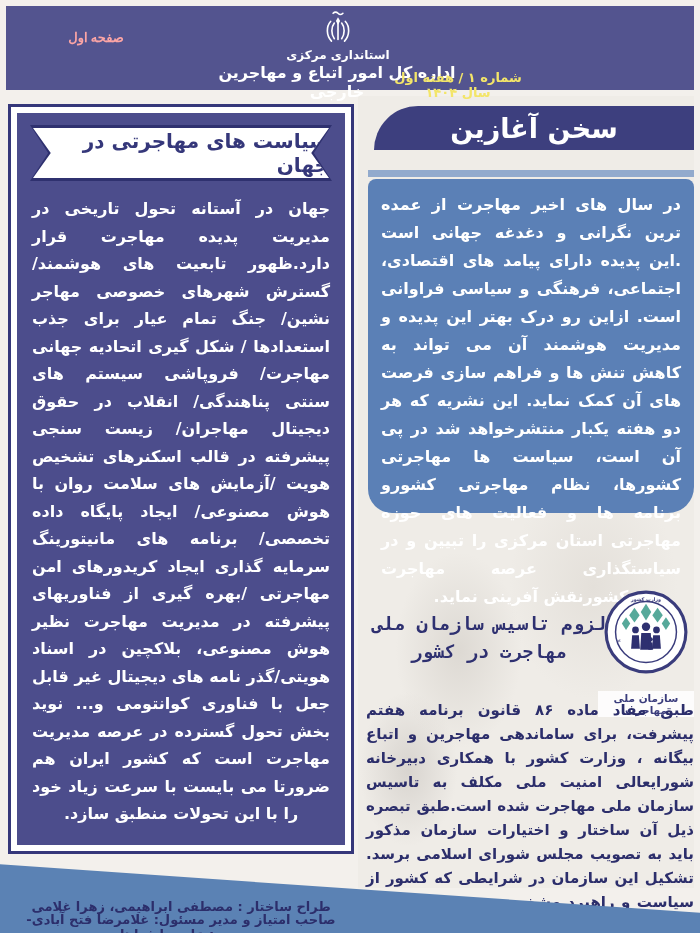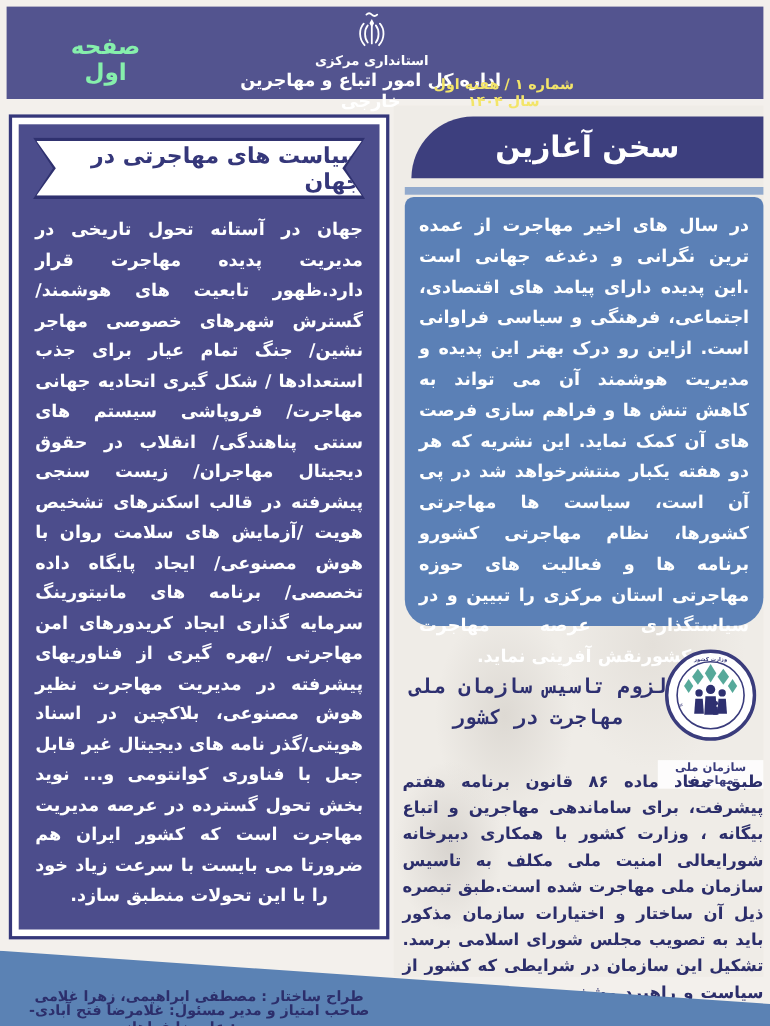--- a/index.html
+++ b/index.html
@@ -10,21 +10,21 @@
     direction:rtl;
   }
   .abs{position:absolute;}
 
   
   .header-band{
     left:6px;top:6px;width:688px;height:84px;
     background:#53548f;z-index:5;
   }
   .page-badge{left:40px;top:24px;width:100px;text-align:center;
-    color:#86efac;font-size:21px;font-weight:bold;}
+    color:#fca5a5;font-size:13px;font-weight:bold;font-family:Liberation Serif, serif;}
   .emblem{left:316px;top:4px;width:32px;height:36px;}
   .org-line1{left:276px;top:42px;width:112px;text-align:center;
     color:#ffffff;font-size:12px;font-weight:bold;}
   .org-line2{left:186px;top:57px;width:290px;text-align:center;
     color:#ffffff;font-size:16px;font-weight:bold;}
   .masthead-title{left:516px;top:-6px;width:178px;text-align:center;
     color:#ffffff;font-size:54px;font-weight:bold;line-height:76px;}
   .issue-info{left:376px;top:64px;width:152px;text-align:center;
     color:#f3e569;font-size:13px;font-weight:bold;}
 
@@ -33,28 +33,28 @@
     left:358px;top:96px;width:336px;height:792px;z-index:0;
     background:
       radial-gradient(90px 140px at 30% 70%, #ddd9d3 0%, rgba(221,217,211,0) 70%),
       radial-gradient(120px 160px at 70% 62%, #e4e0da 0%, rgba(228,224,218,0) 70%),
       radial-gradient(70px 110px at 15% 85%, #d8d4cf 0%, rgba(216,212,207,0) 70%),
       #efece7;
   }
 
   
   .right-title-banner{
-    left:374px;top:106px;width:320px;height:56px;
+    left:374px;top:106px;width:320px;height:44px;
     background:#3d3f7e;border-radius:60px 0 0 0;
     display:flex;align-items:center;justify-content:center;z-index:2;
   }
   .right-title-banner .title{color:#ffffff;font-size:27px;font-weight:bold;}
   .banner-strip{left:368px;top:170px;width:326px;height:7px;background:#92aacd;z-index:2;}
   .opening-panel{
-    left:368px;top:179px;width:326px;height:390px;box-sizing:border-box;
+    left:368px;top:179px;width:326px;height:334px;box-sizing:border-box;
     background:#5b80b6;border-radius:8px 8px 26px 24px;
     padding:12px 13px;z-index:2;
   }
   .opening-panel .body{
     color:#ffffff;font-size:16px;font-weight:bold;line-height:28px;
     text-align:justify;text-align-last:center;
   }
   .national-title{
     left:370px;top:612px;width:238px;z-index:2;text-align:center;
     color:#2e3070;font-size:18.5px;font-weight:bold;line-height:28px;font-family:Liberation Mono, monospace;

